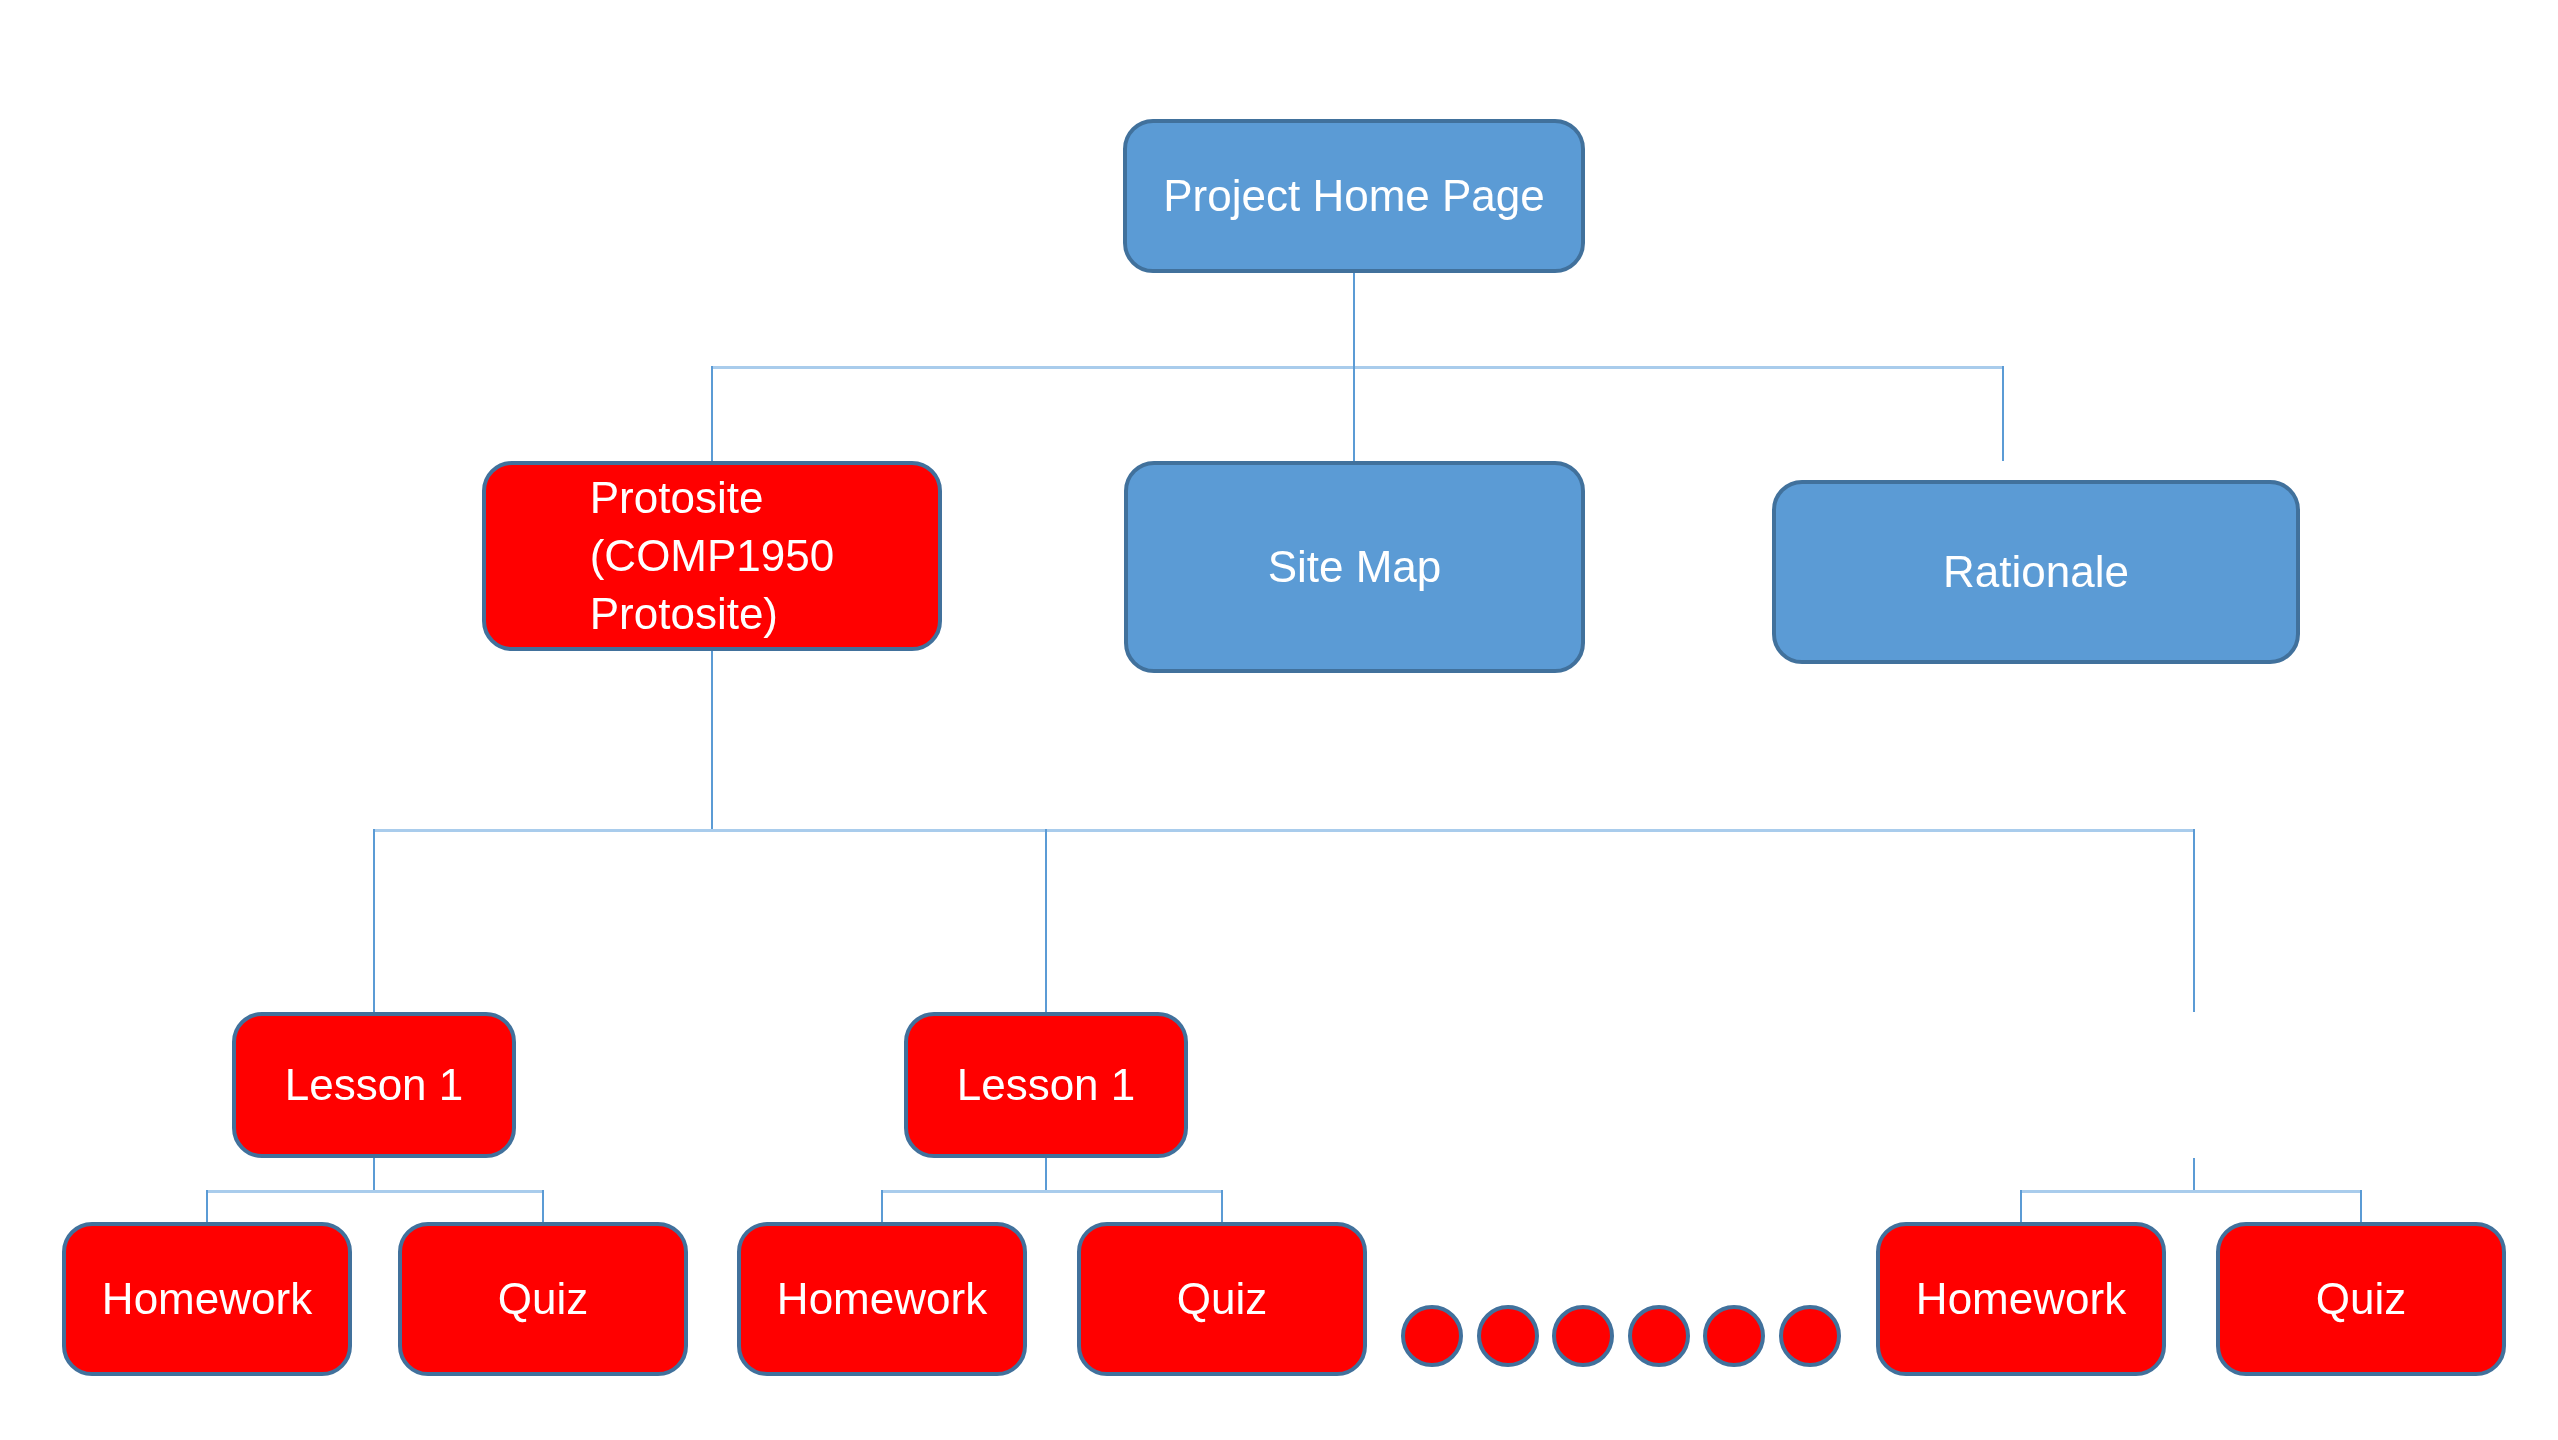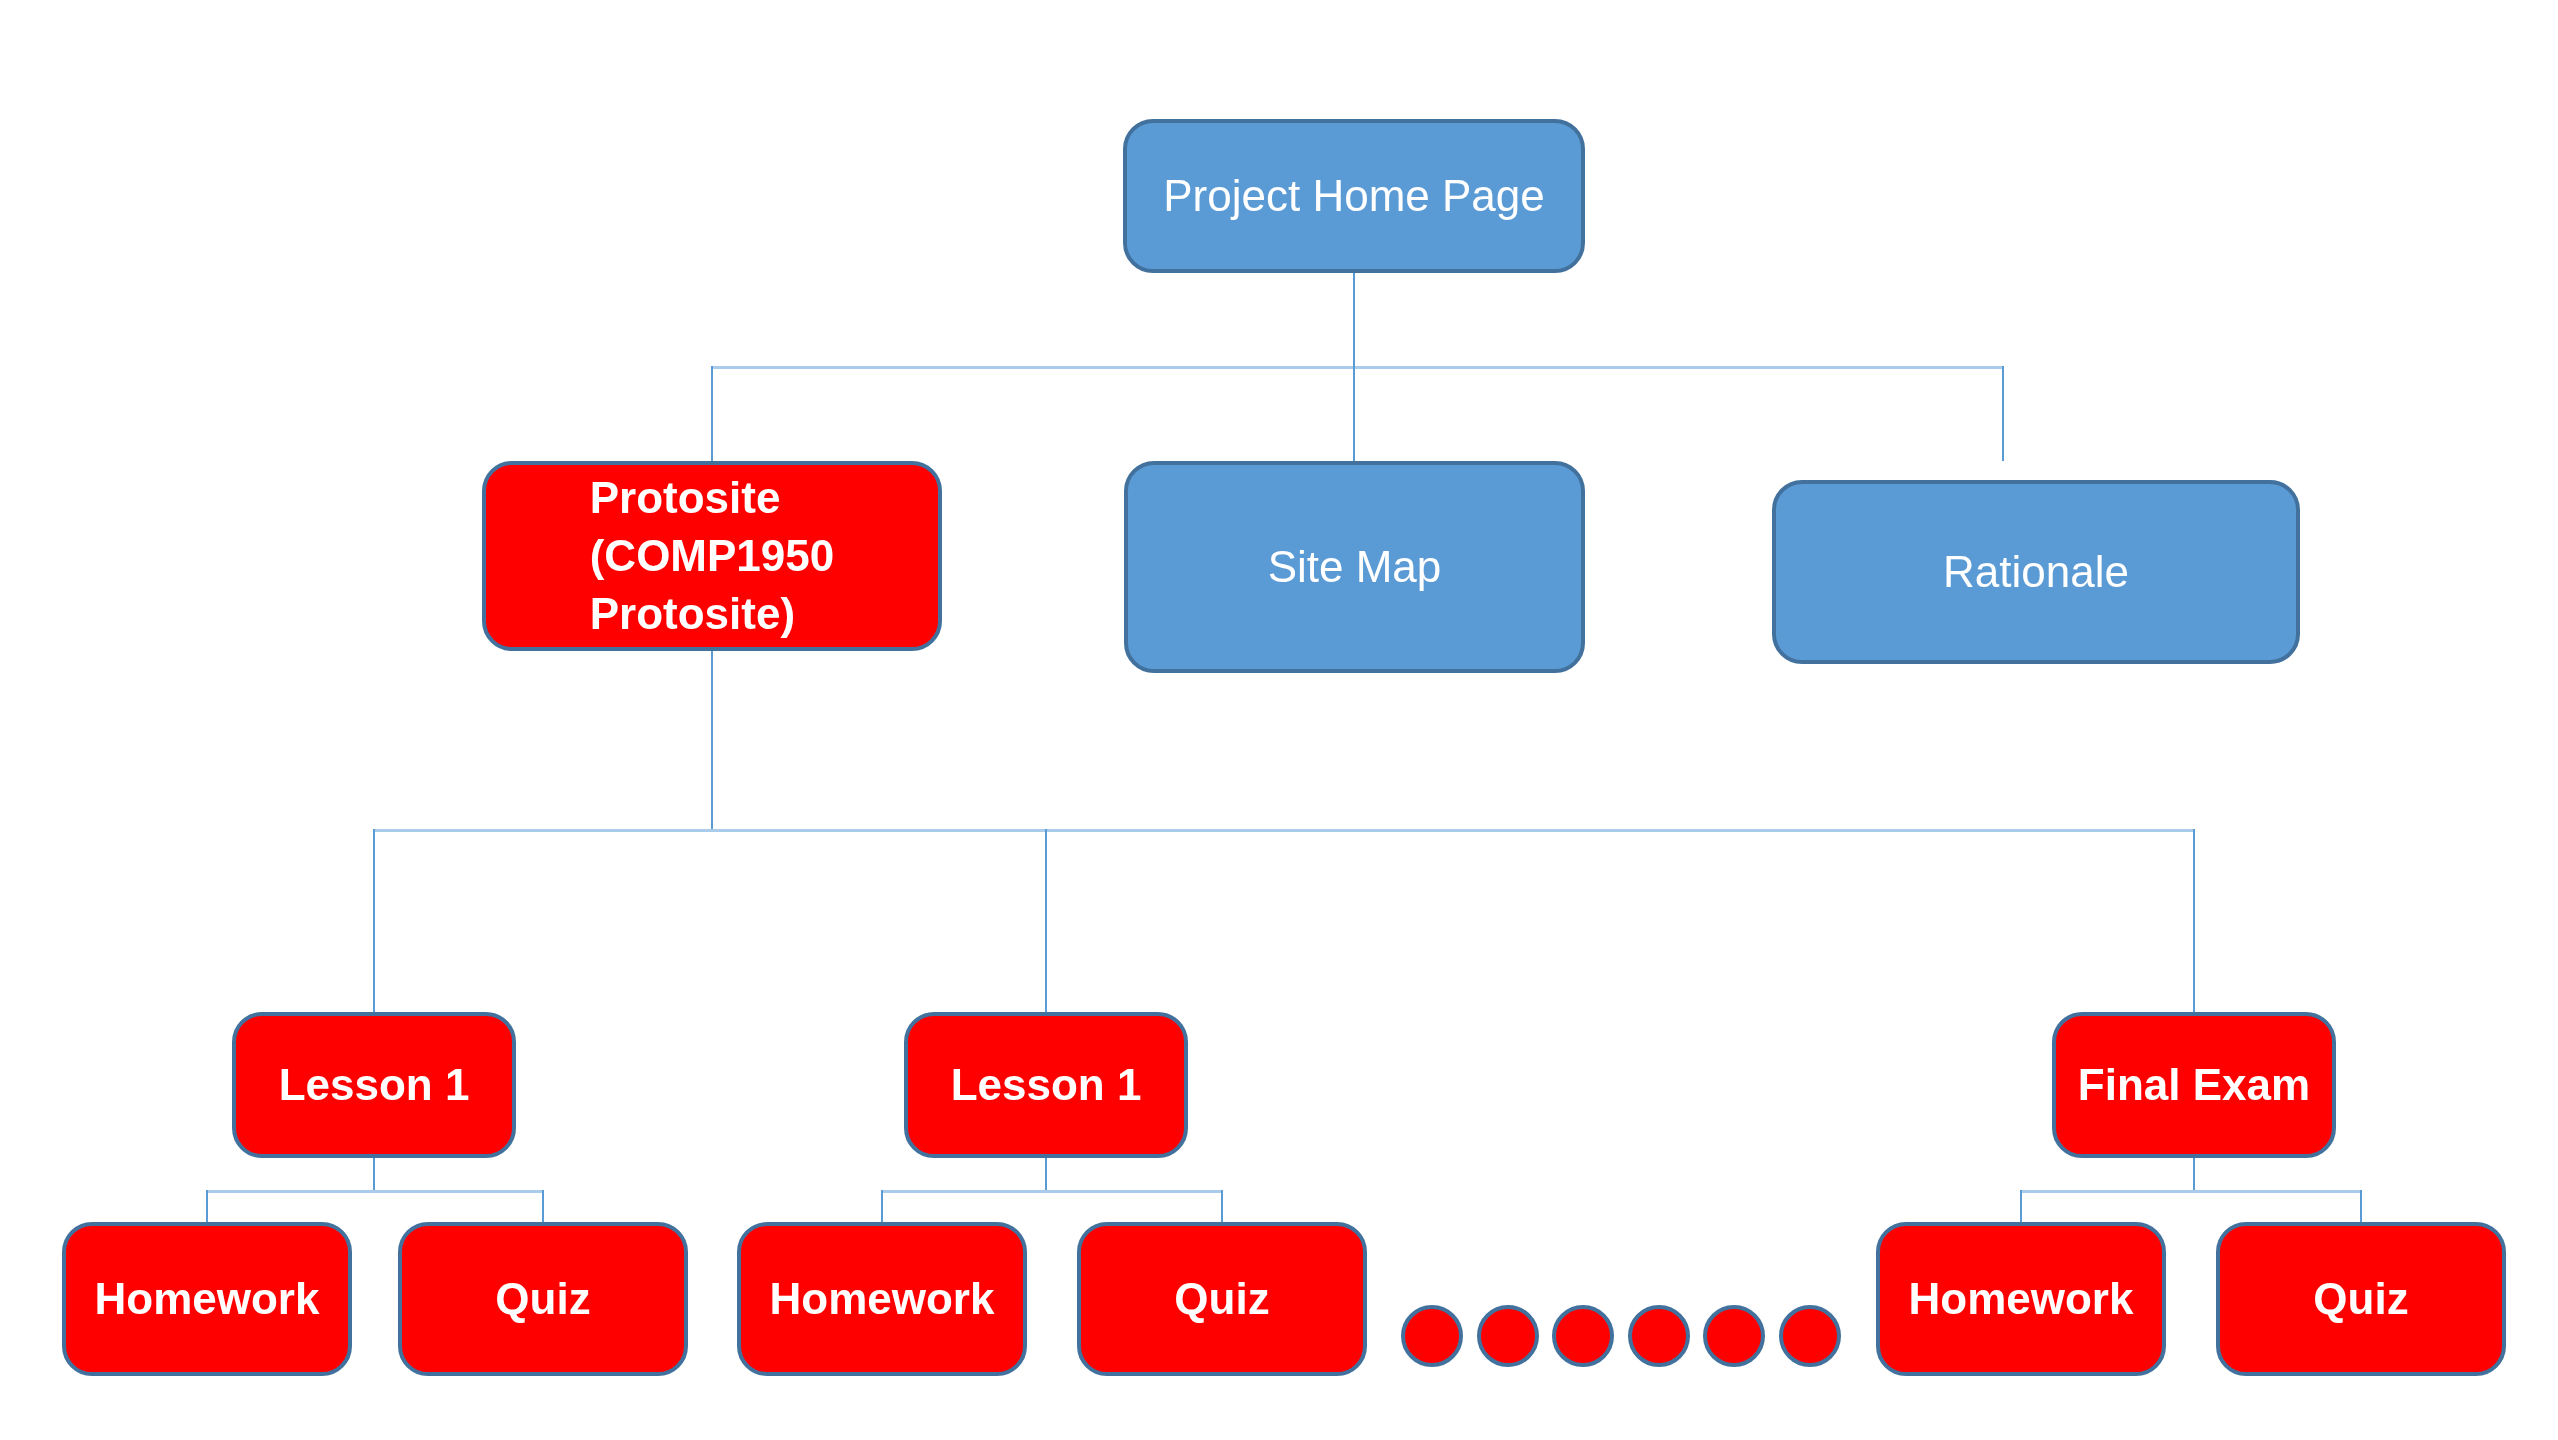--- a/index.html
+++ b/index.html
@@ -18,21 +18,21 @@
   .canvas{position:relative;width:2558px;height:1440px;background:#FFFFFF;}
   .node{
     position:absolute;box-sizing:border-box;
     border:4px solid var(--node-border,#41719C);
     border-radius:30px;
     color:var(--node-text,#FFFFFF);
     display:flex;align-items:center;justify-content:center;
     font-size:44px;line-height:1.32;
   }
   .node.blue{background:var(--node-blue,#5B9BD5);}
-  .node.red{background:var(--node-red,#FF0000);font-weight:bold;}
+  .node.red{background:var(--node-red,#FF0000);}
   .line{display:block;}
   .vline{position:absolute;width:2px;background:var(--connector-vertical,#5B9BD5);}
   .hline{position:absolute;height:3px;background:var(--connector-horizontal,#A9CCEC);}
   .dots{
     position:absolute;left:1401px;top:1305px;width:440px;height:62px;
     display:flex;justify-content:space-between;align-items:center;
   }
   .dot{
     box-sizing:border-box;width:62px;height:62px;border-radius:50%;
     background:var(--node-red,#FF0000);
@@ -73,23 +73,20 @@
   <div class="vline" style="left:373px;top:829px;height:183px"></div>
   <div class="vline" style="left:1045px;top:829px;height:183px"></div>
   <div class="vline" style="left:2193px;top:829px;height:183px"></div>
 
   <div class="node red" style="left:232px;top:1012px;width:284px;height:146px">
     <span>Lesson 1</span>
   </div>
   <div class="node red" style="left:904px;top:1012px;width:284px;height:146px">
     <span>Lesson 1</span>
   </div>
-  <div class="node red" style="left:2052px;top:1012px;width:284px;height:146px">
-    <span>Final Exam</span>
-  </div>
 
   <div class="vline" style="left:373px;top:1158px;height:32px"></div>
   <div class="hline" style="left:207px;top:1190px;width:336px"></div>
   <div class="vline" style="left:206px;top:1190px;height:32px"></div>
   <div class="vline" style="left:542px;top:1190px;height:32px"></div>
 
   <div class="vline" style="left:1045px;top:1158px;height:32px"></div>
   <div class="hline" style="left:882px;top:1190px;width:340px"></div>
   <div class="vline" style="left:881px;top:1190px;height:32px"></div>
   <div class="vline" style="left:1221px;top:1190px;height:32px"></div>

